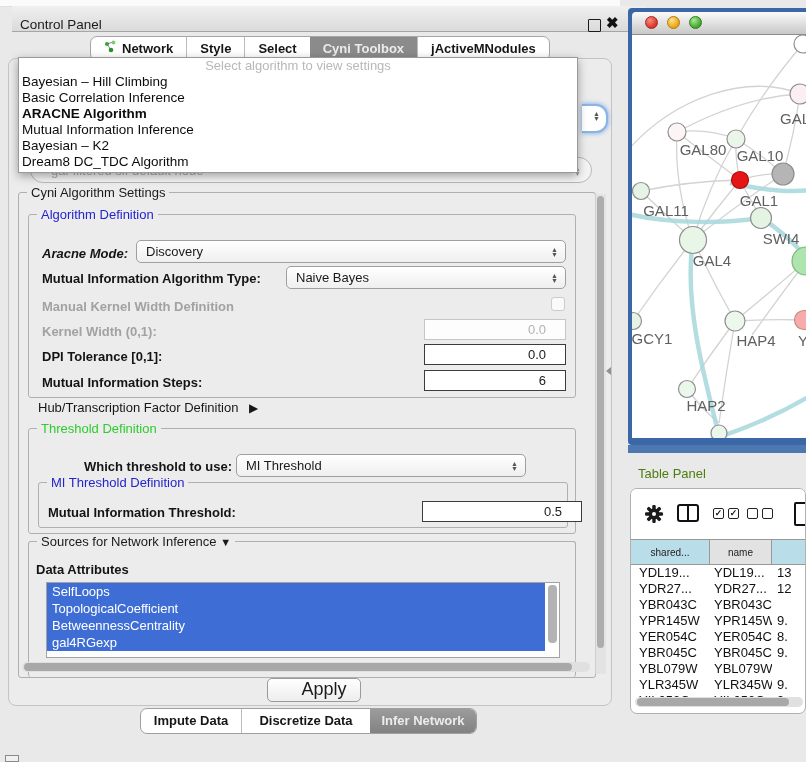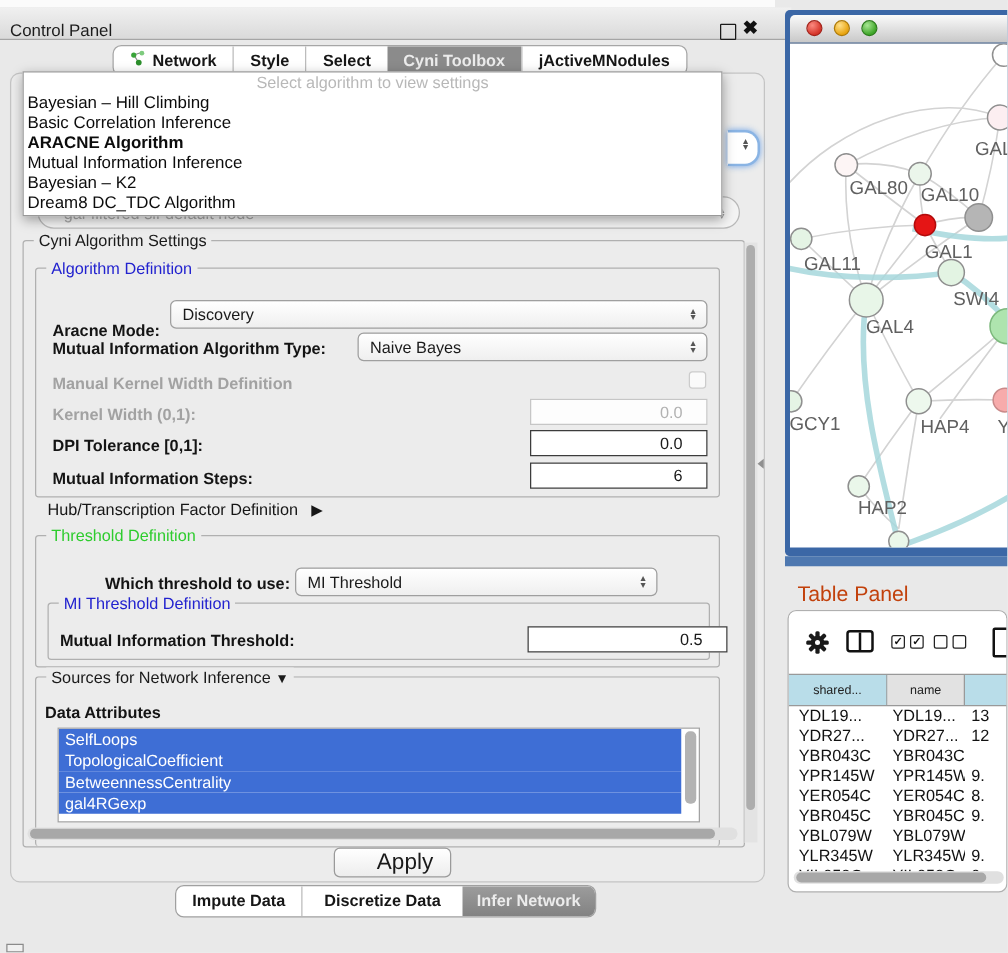--- a/index.html
+++ b/index.html
@@ -2,21 +2,21 @@
 <html><head>
 <meta charset="utf-8">
 <style>
   html,body{margin:0;padding:0;}
   body{width:806px;height:762px;position:relative;overflow:hidden;background:#e9e9e9;
        font-family:"Liberation Sans",sans-serif;font-size:13px;color:#1a1a1a;}
   .abs{position:absolute;}
 
   
   .top-strip{left:0;top:0;width:620px;height:6px;background:#fbfbfb;border-bottom:1px solid #e0e0e0;}
-  .cp-header{left:0;top:6px;width:620px;height:25px;background:linear-gradient(#f0f0f0,#dadada);
+  .cp-header{left:12px;top:6px;width:620px;height:25px;background:linear-gradient(#f0f0f0,#dadada);
              border-bottom:1px solid #a5a5a5;padding-left:13px;}
   .cp-title{left:8px;top:11px;font-size:13.5px;color:#1c1c1c;}
   .float-btn{left:576px;top:13px;width:11px;height:11px;border:1.5px solid #1a1a1a;background:transparent;border-radius:1px;}
   .close-btn{left:594px;top:9px;font-size:15px;font-weight:bold;color:#111;line-height:15px;}
 
   
   .tabbar{left:90px;top:36px;height:23px;display:flex;background:#fff;border:1px solid #a6a6a6;
           border-radius:7px;overflow:hidden;z-index:6;}
   .tab{padding:0 13px;line-height:23px;font-weight:600;color:#161616;display:flex;align-items:center;gap:5px;}
   .tab + .tab{border-left:1px solid #bcbcbc;}
@@ -89,21 +89,21 @@
   .net-titlebar{left:632px;top:12px;width:174px;height:23px;background:linear-gradient(#fafafa,#c8c8c8);
                 border-bottom:1px solid #8e8e8e;border-radius:4px 0 0 0;box-sizing:border-box;}
   .light{width:13px;height:13px;border-radius:50%;box-sizing:border-box;}
   .light.red{left:645px;top:16px;background:radial-gradient(circle at 35% 30%,#fb8a80,#d5352a 70%);border:1px solid #a3241c;}
   .light.yellow{left:667px;top:16px;background:radial-gradient(circle at 35% 30%,#ffe08a,#e8a410 70%);border:1px solid #ad7a0a;}
   .light.green{left:689px;top:16px;background:radial-gradient(circle at 35% 30%,#a8e794,#3fa629 70%);border:1px solid #2e7d1e;}
   .net-canvas{left:632px;top:35px;width:174px;height:403px;background:#fff;overflow:hidden;}
   .net-canvas svg text{font-family:"Liberation Sans",sans-serif;font-size:15px;fill:#606060;}
 
   
-  .tp-label{left:638px;top:466px;font-size:17px;color:#c2410c;}
+  .tp-label{left:638px;top:466px;font-size:13px;color:#4d7c0f;}
   .tpanel{left:630px;top:488px;width:176px;height:226px;background:#fff;border:1px solid #b0b0b0;
           border-radius:7px;overflow:hidden;box-sizing:border-box;}
   .tp-toolbar{position:absolute;left:0;top:0;width:176px;height:50px;background:#fff;}
   .pane-icon{left:46px;top:15px;width:22px;height:18px;border:2px solid #111;border-radius:3px;box-sizing:border-box;}
   .pane-icon:after{content:"";position:absolute;left:8px;top:0;width:2px;height:14px;background:#111;}
   .cb{width:11px;height:11px;border:1.5px solid #222;border-radius:2px;box-sizing:border-box;
       font-size:9px;font-weight:bold;line-height:8px;text-align:center;color:#111;}
   .doc-icon{left:163px;top:13px;width:18px;height:24px;border:2px solid #111;border-radius:2px;box-sizing:border-box;}
   .thead{position:absolute;left:0;top:50px;width:176px;height:26px;display:flex;
          border-top:1px solid #999;border-bottom:1px solid #999;box-sizing:border-box;}
@@ -185,21 +185,21 @@
     </div>
 </div>
 
 <div class="abs group" style="left:18px;top:192px;width:576px;height:484px;">
   <span class="gtitle">Cyni Algorithm Settings</span>
 </div>
 
 <div class="abs group" style="left:28px;top:214px;width:546px;height:182px;">
   <span class="gtitle blue">Algorithm Definition</span>
 </div>
-<div class="abs lbl" style="left:42px;top:257px;">Aracne Mode:</div>
+<div class="abs lbl" style="left:42px;top:246px;font-style:italic;">Aracne Mode:</div>
 <div class="abs combo" style="left:136px;top:240px;width:430px;">
   <span>Discovery</span>
   <span class="stepper">
       <span>▲</span>
       <span>▼</span>
     </span>
 </div>
 <div class="abs lbl" style="left:42px;top:271px;">Mutual Information Algorithm Type:</div>
 <div class="abs combo" style="left:286px;top:266px;width:280px;">
   <span>Naive Bayes</span>

